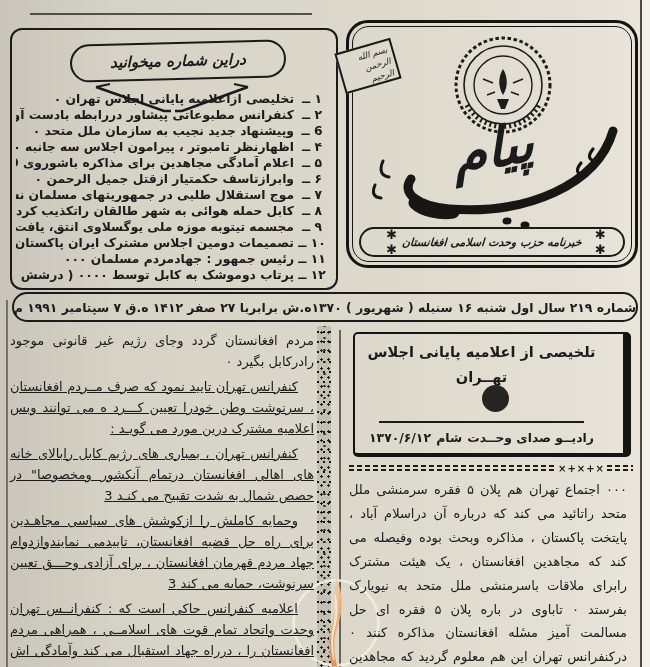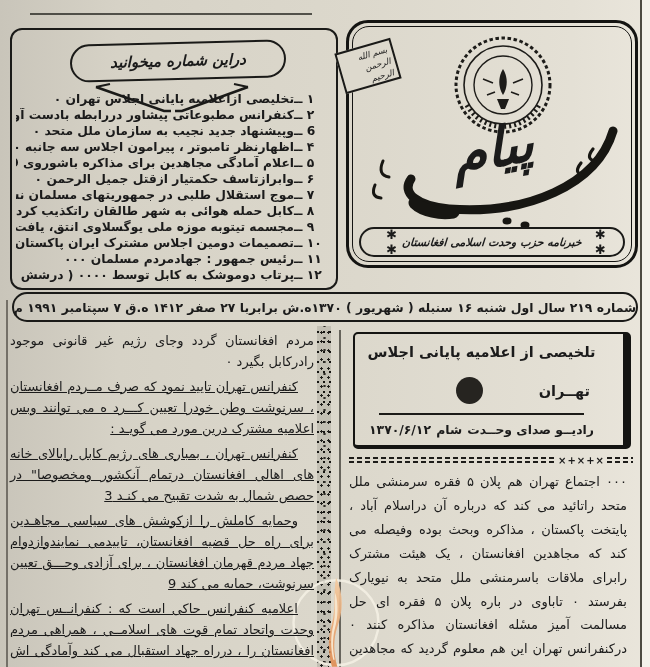--- a/index.html
+++ b/index.html
@@ -23,21 +23,21 @@
     border:2.5px solid #1a1a18; border-radius:12px; z-index:2; }
   .toc-pill { position:absolute; left:58px; top:12px; width:216px; height:38px;
     border:2px solid #1a1a18; border-radius:19px; transform:rotate(-1.5deg);
     display:flex; align-items:center; justify-content:center;
     font-size:15px; font-weight:bold; font-style:italic; }
   .toc-arrow { position:absolute; left:78px; top:52px; }
   .toc-list { position:absolute; top:62px; right:6px; left:4px; bottom:4px;
     display:flex; flex-direction:column; justify-content:space-between; }
   .toc-row { display:flex; direction:rtl; align-items:baseline;
     font-size:12.3px; font-weight:bold; white-space:nowrap; overflow:hidden; line-height:15.5px; }
-  .toc-num { flex:0 0 36px; text-align:left; letter-spacing:.5px; }
+  .toc-num { flex:0 0 36px; text-align:center; letter-spacing:.5px; }
   .toc-text { flex:1 1 auto; overflow:hidden; }
 
   
   .masthead { position:absolute; left:346px; top:20px; width:292px; height:248px;
     border:3px solid #141412; border-radius:22px; z-index:2; }
   .masthead::before { content:""; position:absolute; inset:3px; border:1.2px solid #141412;
     border-radius:17px; pointer-events:none; }
   .bismillah { position:absolute; left:-10px; top:22px; width:58px; height:42px;
     border:2px solid #1a1a18; background:#ddd9cd; transform:rotate(-16deg);
     font-size:8.5px; font-style:italic; padding:3px 4px; overflow:hidden; line-height:1.4; z-index:3; }
@@ -73,21 +73,21 @@
     direction:rtl; text-align:justify; font-size:13px; line-height:1.64; z-index:2; }
   .left-col p + p { margin-top:3px;text-decoration:underline; }
   .left-col p.indent { text-indent:16px; }
 
   .right-col { position:absolute; left:345px; top:326px; width:290px; height:341px; z-index:2; }
 
   .headline-box { position:relative; margin:6px 4px 0 6px; width:278px;
     border:2.5px solid #141412; border-right-width:8px; border-bottom-width:4px;
     border-radius:5px; padding:10px 25px 8px 10px; direction:rtl; }
   .headline-l1 { font-size:14.5px; font-weight:bold; text-align:center; letter-spacing:.5px; }
-  .headline-row { display:flex; direction:rtl; align-items:center; margin-top:17px; padding:0 8px; }
+  .headline-row { display:flex; direction:rtl; align-items:center; margin-top:9px; padding:0 8px;flex-direction:column; }
   .headline-l2 { font-size:14.5px; font-weight:bold; }
   .bullet-circle { width:27px; height:27px; border-radius:50%; background:#262420; margin:0 auto;
     transform:translateX(14px); }
   .headline-hr { width:88%; margin:9px auto 7px auto; border-top:2.5px solid #1c1b18; }
   .byline { display:flex; direction:rtl; justify-content:space-between; align-items:baseline;
     font-size:12.4px; font-weight:bold; padding:0 4px; }
 
   .dash-sep { display:flex; direction:ltr; align-items:center; margin:7px 2px 6px 4px; height:8px; }
   .dash-line { height:8px;
     background-image:
@@ -207,21 +207,21 @@
     <span>شماره ۲۱۹ سال اول شنبه ۱۶ سنبله ( شهریور ) ۱۳۷۰ه.ش برابربا ۲۷ صفر ۱۴۱۲ ه.ق ۷ سپتامبر ۱۹۹۱ م</span>
   </div>
 
   <div class="col-divider"></div>
   <div class="col-rule"></div>
 
   <div class="left-col">
     <p>مردم افغانستان گردد وجای رژیم غیر قانونی  موجود رادرکابل بگیرد ۰</p>
     <p class="indent">کنفرانس تهران تایید نمود که  صرف مــردم افغانستان ، سرنوشت وطن خودرا تعیین کـــرد ه می توانند وبس اعلامیه مشترک درین مورد می گویـد :</p>
     <p class="indent">کنفرانس تهران ، بمباری های رژیم کابل رابالای خانه های اهالی افغانستان درتمام آنکشور ومخصوصا" در حصص شمال به شدت تقبیح می کنـد 3</p>
-    <p class="indent">وحمایه کاملش را ازکوشش های سیاسی مجاهـدین برای راه حل قضیه افغانستان، تاییدمی نمایندوازدوام جهاد مردم قهرمان افغانستان ، برای آزادی وحـــق تعیین سرنوشت، حمایه می کند 9</p>
+    <p class="indent">وحمایه کاملش را ازکوشش های سیاسی مجاهـدین برای راه حل قضیه افغانستان، تاییدمی نمایندوازدوام جهاد مردم قهرمان افغانستان ، برای آزادی وحـــق تعیین سرنوشت، حمایه می کند 3</p>
     <p class="indent">اعلامیه کنفرانس حاکی است که : کنفرانــس تهران وحدت واتحاد تمام قوت های اسلامــی ، همراهی مردم افغانستان را ، درراه جهاد استقبال می کند وآمادگی اش رابرای جریان این عمل وضــرور ت</p>
   </div>
 
   <div class="right-col">
     <div class="headline-box">
       <div class="headline-l1">تلخیصی از اعلامیه پایانی اجلاس</div>
       <div class="headline-row">
         <span class="headline-l2">تهــران</span>
         <span class="bullet-circle"></span>
       </div>

